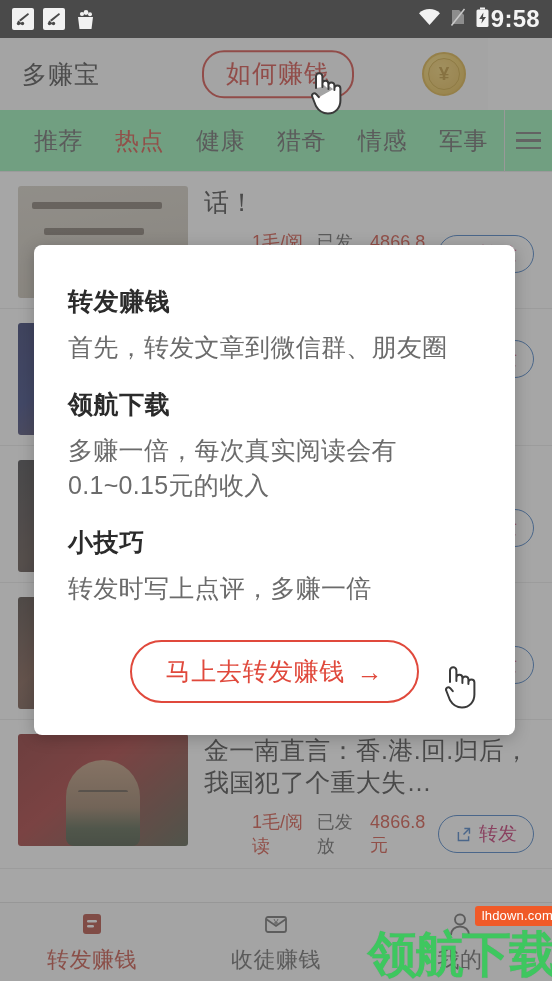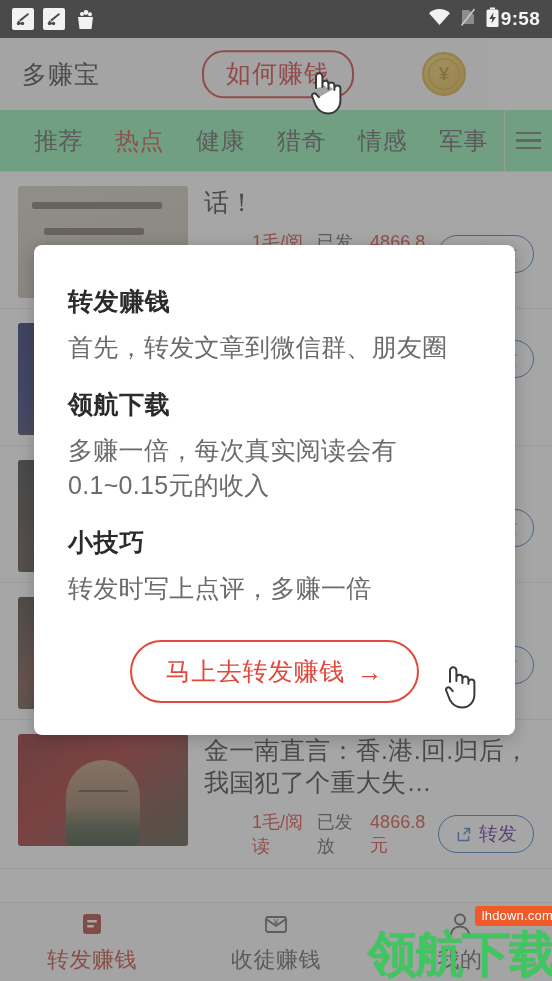--- a/index.html
+++ b/index.html
@@ -27,21 +27,21 @@
   }
   .sb-left { display: flex; align-items: center; gap: 9px; }
   .sb-right { margin-left: auto; display: flex; align-items: center; gap: 9px; }
   .sb-appicon {
     width: 22px; height: 22px; background: #f2f2f2; border-radius: 2px;
     position: relative; overflow: hidden;
   }
   .sb-appicon svg { position: absolute; top: 3px; left: 3px; }
   .sb-bagicon { width: 23px; height: 23px; position: relative; }
   .sb-time {
-    color: #f4f4f4; font-size: 19px; font-weight: bold;
+    color: #f4f4f4; font-size: 24px; font-weight: bold;
     letter-spacing: 0.3px; margin-left: 1px;
   }
 
   
   .header {
     position: absolute; top: 38px; left: 0;
     width: 488px; height: 72px;
     background: #fafafa;
     display: flex; align-items: center;
     z-index: 10;
@@ -143,21 +143,21 @@
   .cmeta {
     display: flex; align-items: center; gap: 12px;
     margin-top: 12px; font-size: 18px;
   }
   .m-rate { color: #cf3b2c; margin-left: 48px; }
   .m-paid { color: #555; }
   .m-amt { color: #cf3b2c; }
   .share-btn {
     margin-left: auto; display: flex; align-items: center; gap: 7px;
     border: 1.6px solid #2f6fbf; border-radius: 20px;
-    padding: 5px 16px; color: #4c1d95; font-size: 19px;
+    padding: 5px 16px; color: #be185d; font-size: 19px;
     white-space: nowrap;
   }
 
   
   .bottomnav {
     position: absolute; bottom: 0; left: 0;
     width: 552px; height: 79px;
     background: #fafafa; border-top: 1px solid #dcdcdc;
     display: flex; z-index: 20;
   }

